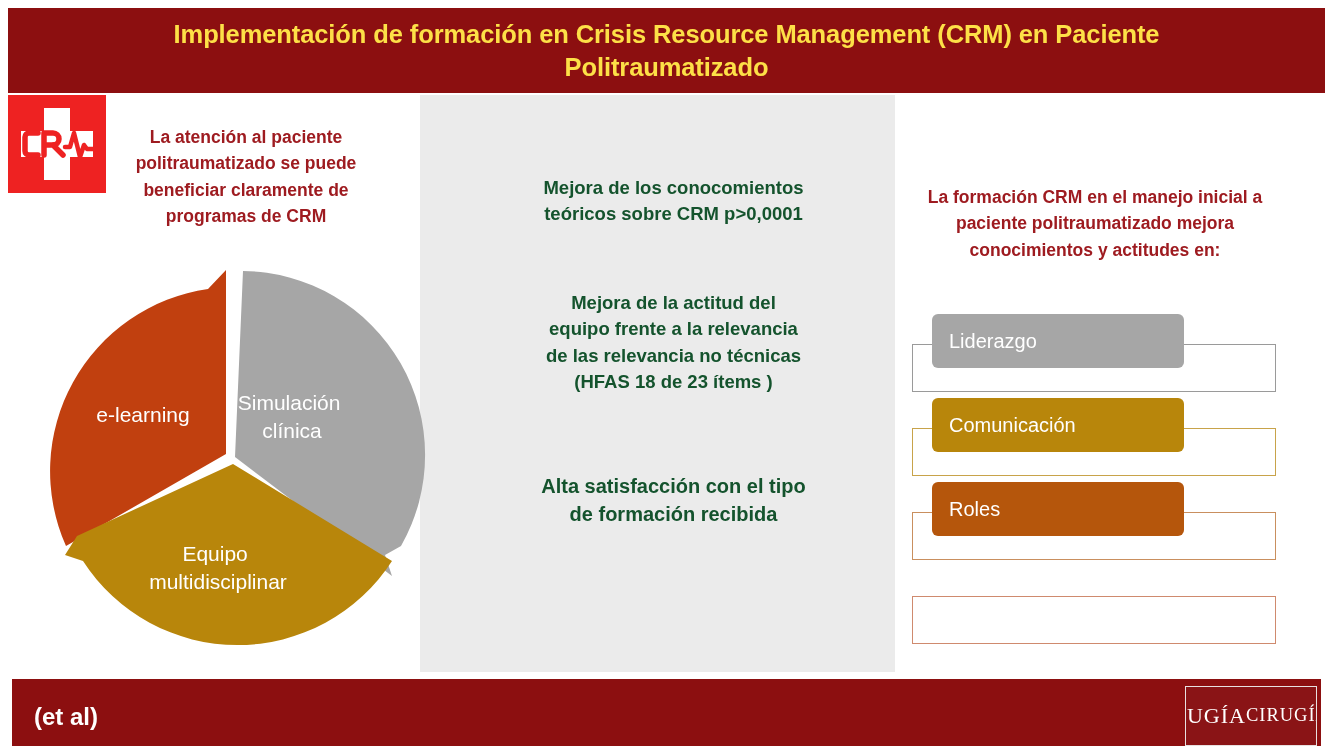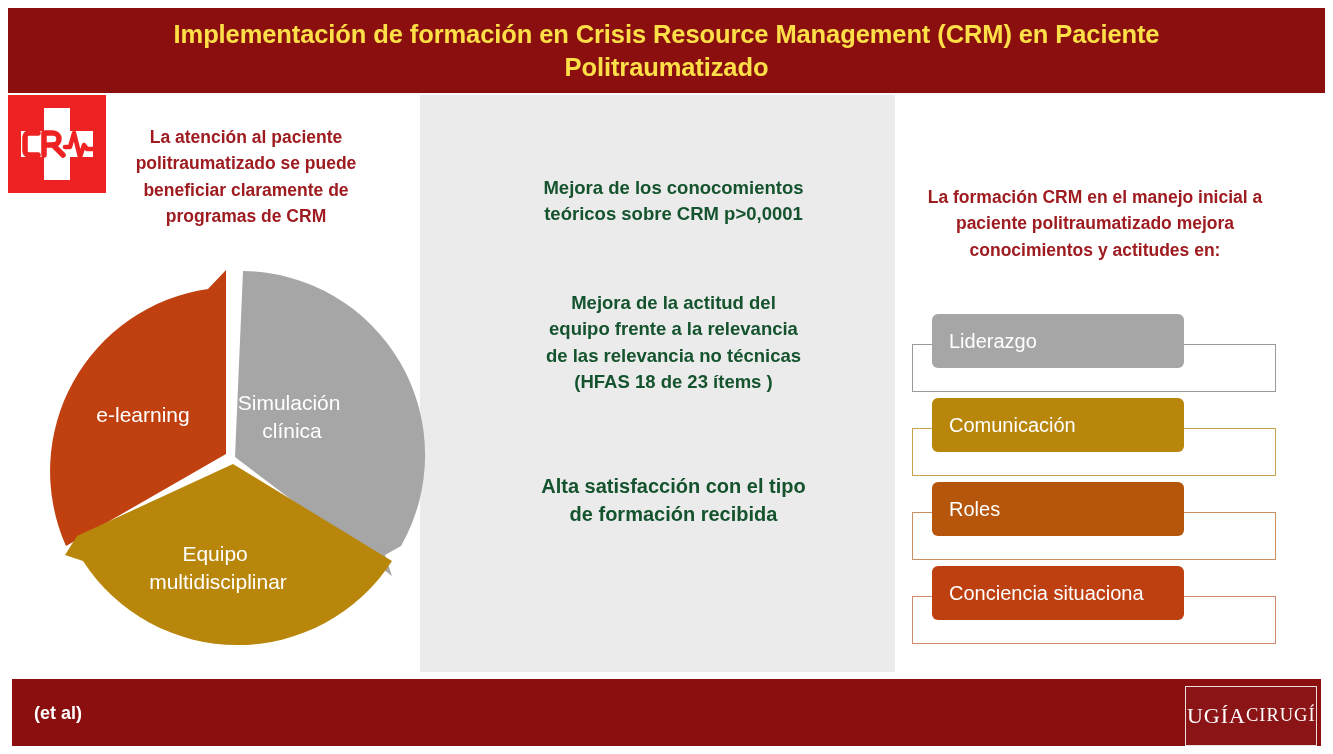--- a/index.html
+++ b/index.html
@@ -175,21 +175,21 @@
     top: 679px;
     width: 1309px;
     height: 67px;
     background: #8C0F10;
   }
   .footer-text {
     position: absolute;
     left: 34px;
     top: 703px;
     color: #ffffff;
-    font-size: 18px;
+    font-size: 24px;
     font-weight: bold;
   }
   .journal-logo {
     position: absolute;
     left: 1185px;
     top: 686px;
     width: 132px;
     height: 60px;
     background: #8A1416;
     border: 1.5px solid #e8e0e0;
@@ -304,23 +304,20 @@
       </div>
     </div>
     <div class="bar-item">
       <div class="bar-frame" style="border-color:#c98f5e"></div>
       <div class="bar-fill" style="background:#B5560C">
         <span class="bar-label">Roles</span>
       </div>
     </div>
     <div class="bar-item">
       <div class="bar-frame" style="border-color:#cf8a6e"></div>
-      <div class="bar-fill" style="background:#BE3F10">
-        <span class="bar-label">Conciencia situaciona</span>
-      </div>
     </div>
   </div>
 
   <div class="footer-bar"></div>
   <div class="footer-text">(et al)</div>
   <div class="journal-logo">
     <div class="jl-1">CIRUGÍA</div>
     <div class="jl-2">CIRUGÍA</div>
     <div class="jl-3">ÓRGANO OFICIAL DE LA SOCIEDAD ESPAÑOLA DE CIRUJANOS</div>
   </div>

